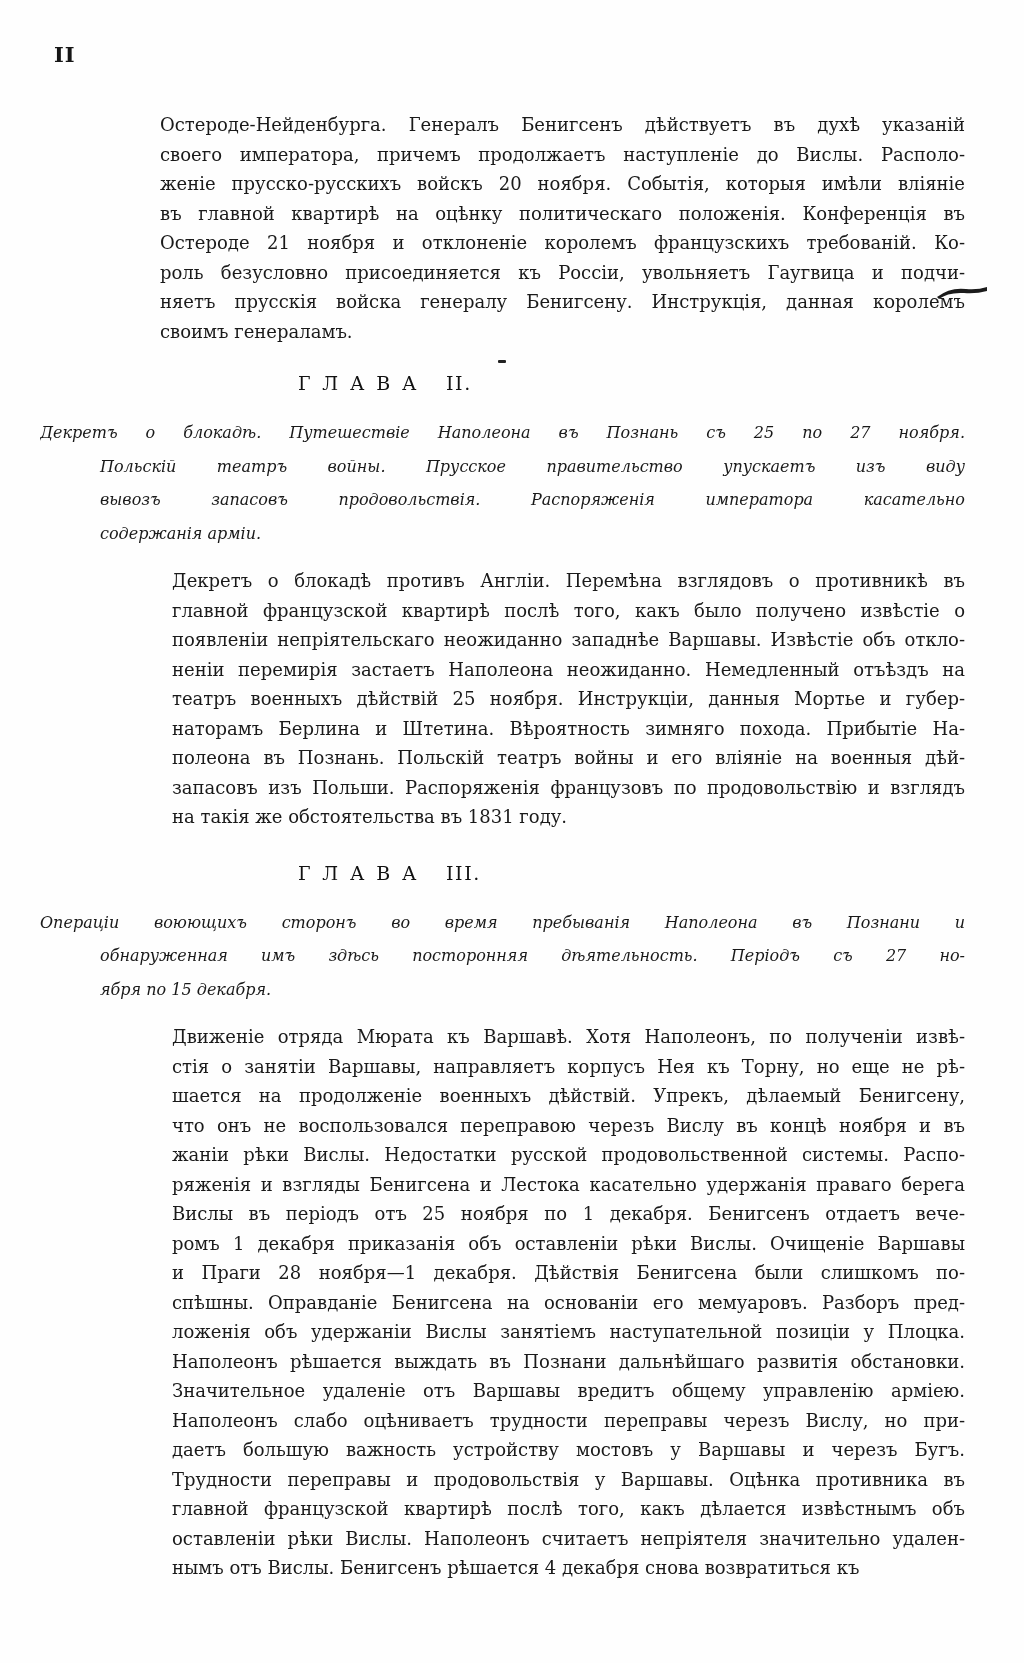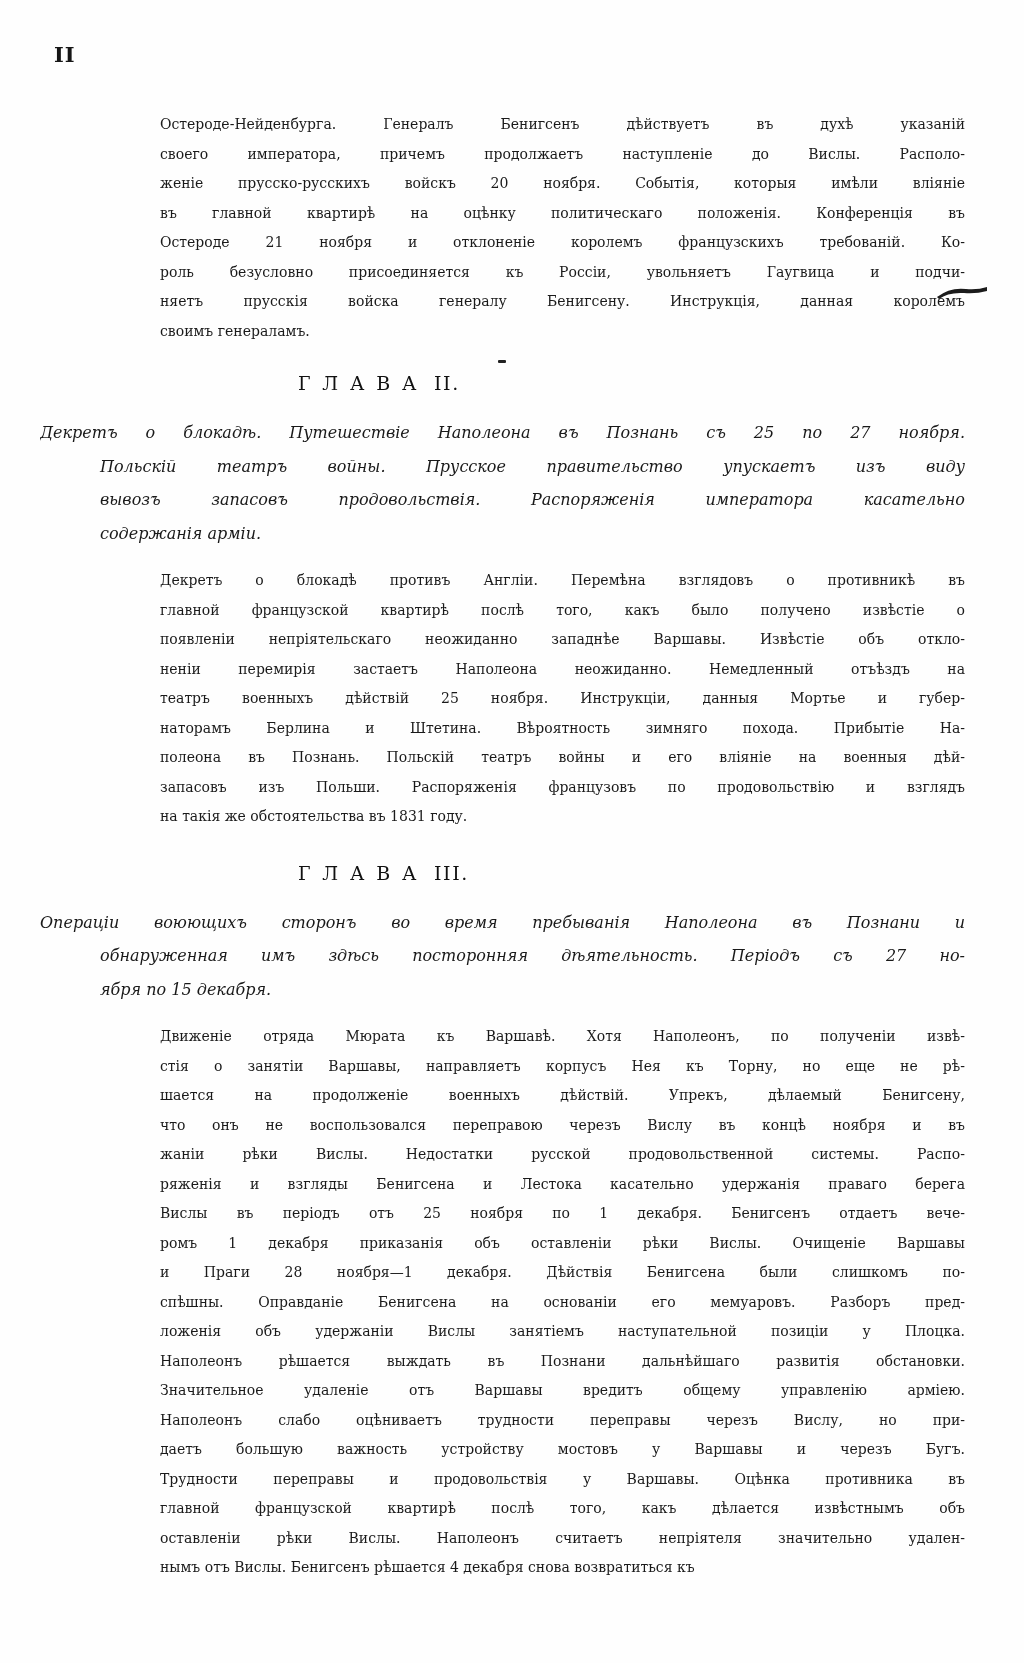--- a/index.html
+++ b/index.html
@@ -32,21 +32,21 @@
   .content {
     position: absolute;
     left: 0;
     top: 0;
     width: 1024px;
     padding: 110px 59px 0 160px;
     box-sizing: border-box;
   }
   
   .body-par {
-    font-size: 14px;
+    font-size: 18px;
     line-height: 29.5px;
     color: #1a1a1a;
   }
   .body-par .line {
     text-align: justify;
     text-align-last: justify;
     height: 29.5px;
     overflow: hidden;
     white-space: nowrap;
   }
@@ -59,21 +59,21 @@
     font-size: 19px;
     margin: 26px 0 22px 0;
     color: #111;
     white-space: nowrap;
   }
   .chapter-heading .heading-label {
     letter-spacing: 0.62em;
     text-align: right;
   }
   .chapter-heading .heading-numeral {
-    margin-left: 6px;
+    margin-left: 18px;
     letter-spacing: 0.08em;
   }
   
   .summary {
     font-style: italic;
     font-size: 16px;
     line-height: 33.5px;
     margin-left: -120px;   
     width: 925px;
     color: #191919;
@@ -87,20 +87,21 @@
     white-space: nowrap;
   }
   .summary .line:first-child {
     padding-left: 0;
   }
   .summary .line:last-child {
     text-align-last: left;
   }
   .after-summary {
     margin-top: 16px;
+    margin-left: 12px;
   }
   .heading-gap {
     margin-top: 30px;
   }
   
   .artifact-swoosh {
     position: absolute;
     left: 936px;
     top: 284px;
     width: 52px;

